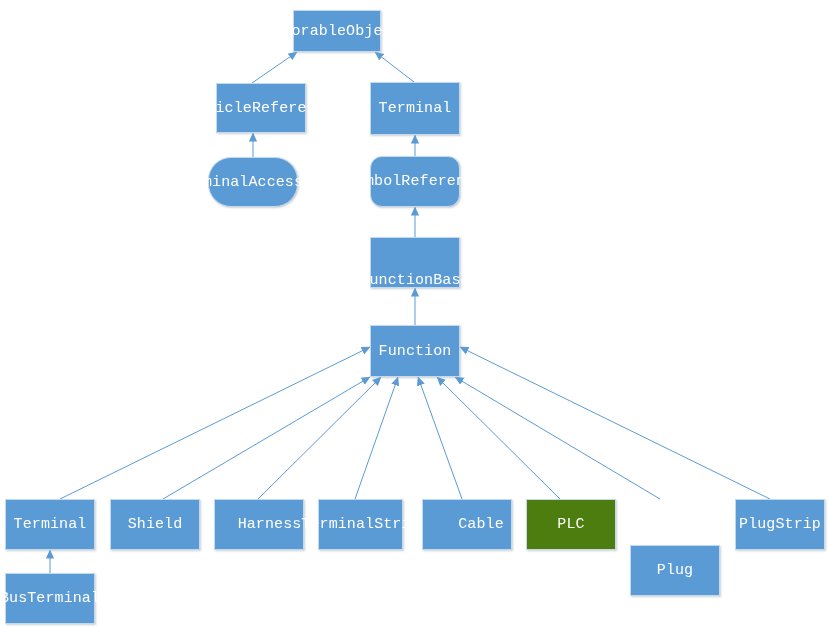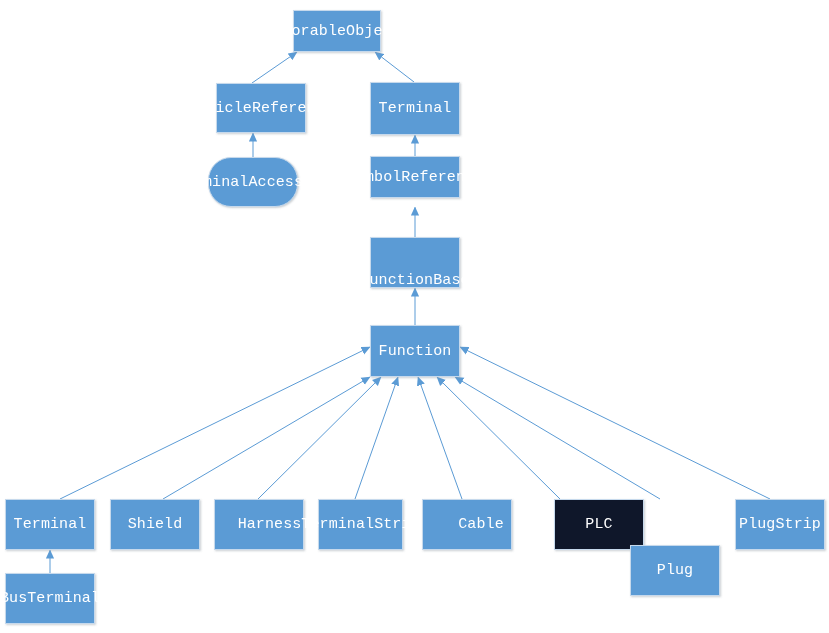--- a/index.html
+++ b/index.html
@@ -86,21 +86,21 @@
       </div>
       <div class="uml-class-box" style="left: 208px; top: 83px; width: 90px; height: 50px; background: rgb(91, 155, 213); border-color: rgb(198, 217, 236); margin-left: 8px;">
         <span class="uml-class-label" style="color: rgb(255, 255, 255);">ArticleReference</span>
       </div>
       <div class="uml-class-box" style="left: 370px; top: 82px; width: 90px; height: 53px; background: rgb(91, 155, 213); border-color: rgb(198, 217, 236);">
         <span class="uml-class-label" style="color: rgb(255, 255, 255);">Terminal</span>
       </div>
       <div class="uml-class-box" style="left: 208px; top: 157px; width: 90px; height: 50px; background: rgb(91, 155, 213); border-color: rgb(198, 217, 236); border-radius: 23px;">
         <span class="uml-class-label" style="color: rgb(255, 255, 255);">TerminalAccessory</span>
       </div>
-      <div class="uml-class-box" style="left: 370px; top: 156px; width: 90px; height: 42px; background: rgb(91, 155, 213); border-color: rgb(198, 217, 236);">
+      <div class="uml-class-box" style="left: 370px; top: 156px; width: 90px; height: 51px; background: rgb(91, 155, 213); border-color: rgb(198, 217, 236); border-radius: 12px;">
         <span class="uml-class-label" style="color: rgb(255, 255, 255);">SymbolReference</span>
       </div>
       <div class="uml-class-box" style="left: 370px; top: 237px; width: 90px; height: 51px; background: rgb(91, 155, 213); border-color: rgb(198, 217, 236); align-items: flex-end;">
         <span class="uml-class-label" style="color: rgb(255, 255, 255);">FunctionBase</span>
       </div>
       <div class="uml-class-box" style="left: 370px; top: 325px; width: 90px; height: 52px; background: rgb(91, 155, 213); border-color: rgb(198, 217, 236);">
         <span class="uml-class-label" style="color: rgb(255, 255, 255);">Function</span>
       </div>
       <div class="uml-class-box" style="left: 5px; top: 499px; width: 90px; height: 51px; background: rgb(91, 155, 213); border-color: rgb(198, 217, 236);">
         <span class="uml-class-label" style="color: rgb(255, 255, 255);">Terminal</span>
@@ -110,21 +110,21 @@
       </div>
       <div class="uml-class-box" style="left: 214px; top: 499px; width: 90px; height: 51px; background: rgb(91, 155, 213); border-color: rgb(198, 217, 236); padding-left: 21px;">
         <span class="uml-class-label" style="color: rgb(255, 255, 255);">Harness</span>
       </div>
       <div class="uml-class-box" style="left: 318px; top: 499px; width: 85px; height: 51px; background: rgb(91, 155, 213); border-color: rgb(198, 217, 236);">
         <span class="uml-class-label" style="color: rgb(255, 255, 255);">TerminalStrip</span>
       </div>
       <div class="uml-class-box" style="left: 422px; top: 499px; width: 90px; height: 51px; background: rgb(91, 155, 213); border-color: rgb(198, 217, 236); padding-left: 28px;">
         <span class="uml-class-label" style="color: rgb(255, 255, 255);">Cable</span>
       </div>
-      <div class="uml-class-box" style="left: 526px; top: 499px; width: 90px; height: 51px; background: #0f172a; border-color: rgb(198, 217, 236); margin-left: 28px;">
+      <div class="uml-class-box" style="left: 526px; top: 499px; width: 90px; height: 51px; background: #4d7c0f; border-color: rgb(198, 217, 236);">
         <span class="uml-class-label" style="color: rgb(255, 255, 255);">PLC</span>
       </div>
       <div class="uml-class-box" style="left: 630px; top: 499px; width: 90px; height: 51px; background: rgb(91, 155, 213); border-color: rgb(198, 217, 236); margin-top: 46px;">
         <span class="uml-class-label" style="color: rgb(255, 255, 255);">Plug</span>
       </div>
       <div class="uml-class-box" style="left: 735px; top: 499px; width: 90px; height: 51px; background: rgb(91, 155, 213); border-color: rgb(198, 217, 236);">
         <span class="uml-class-label" style="color: rgb(255, 255, 255);">PlugStrip</span>
       </div>
       <div class="uml-class-box" style="left: 5px; top: 573px; width: 90px; height: 51px; background: rgb(91, 155, 213); border-color: rgb(198, 217, 236);">
         <span class="uml-class-label" style="color: rgb(255, 255, 255);">BusTerminal</span>

